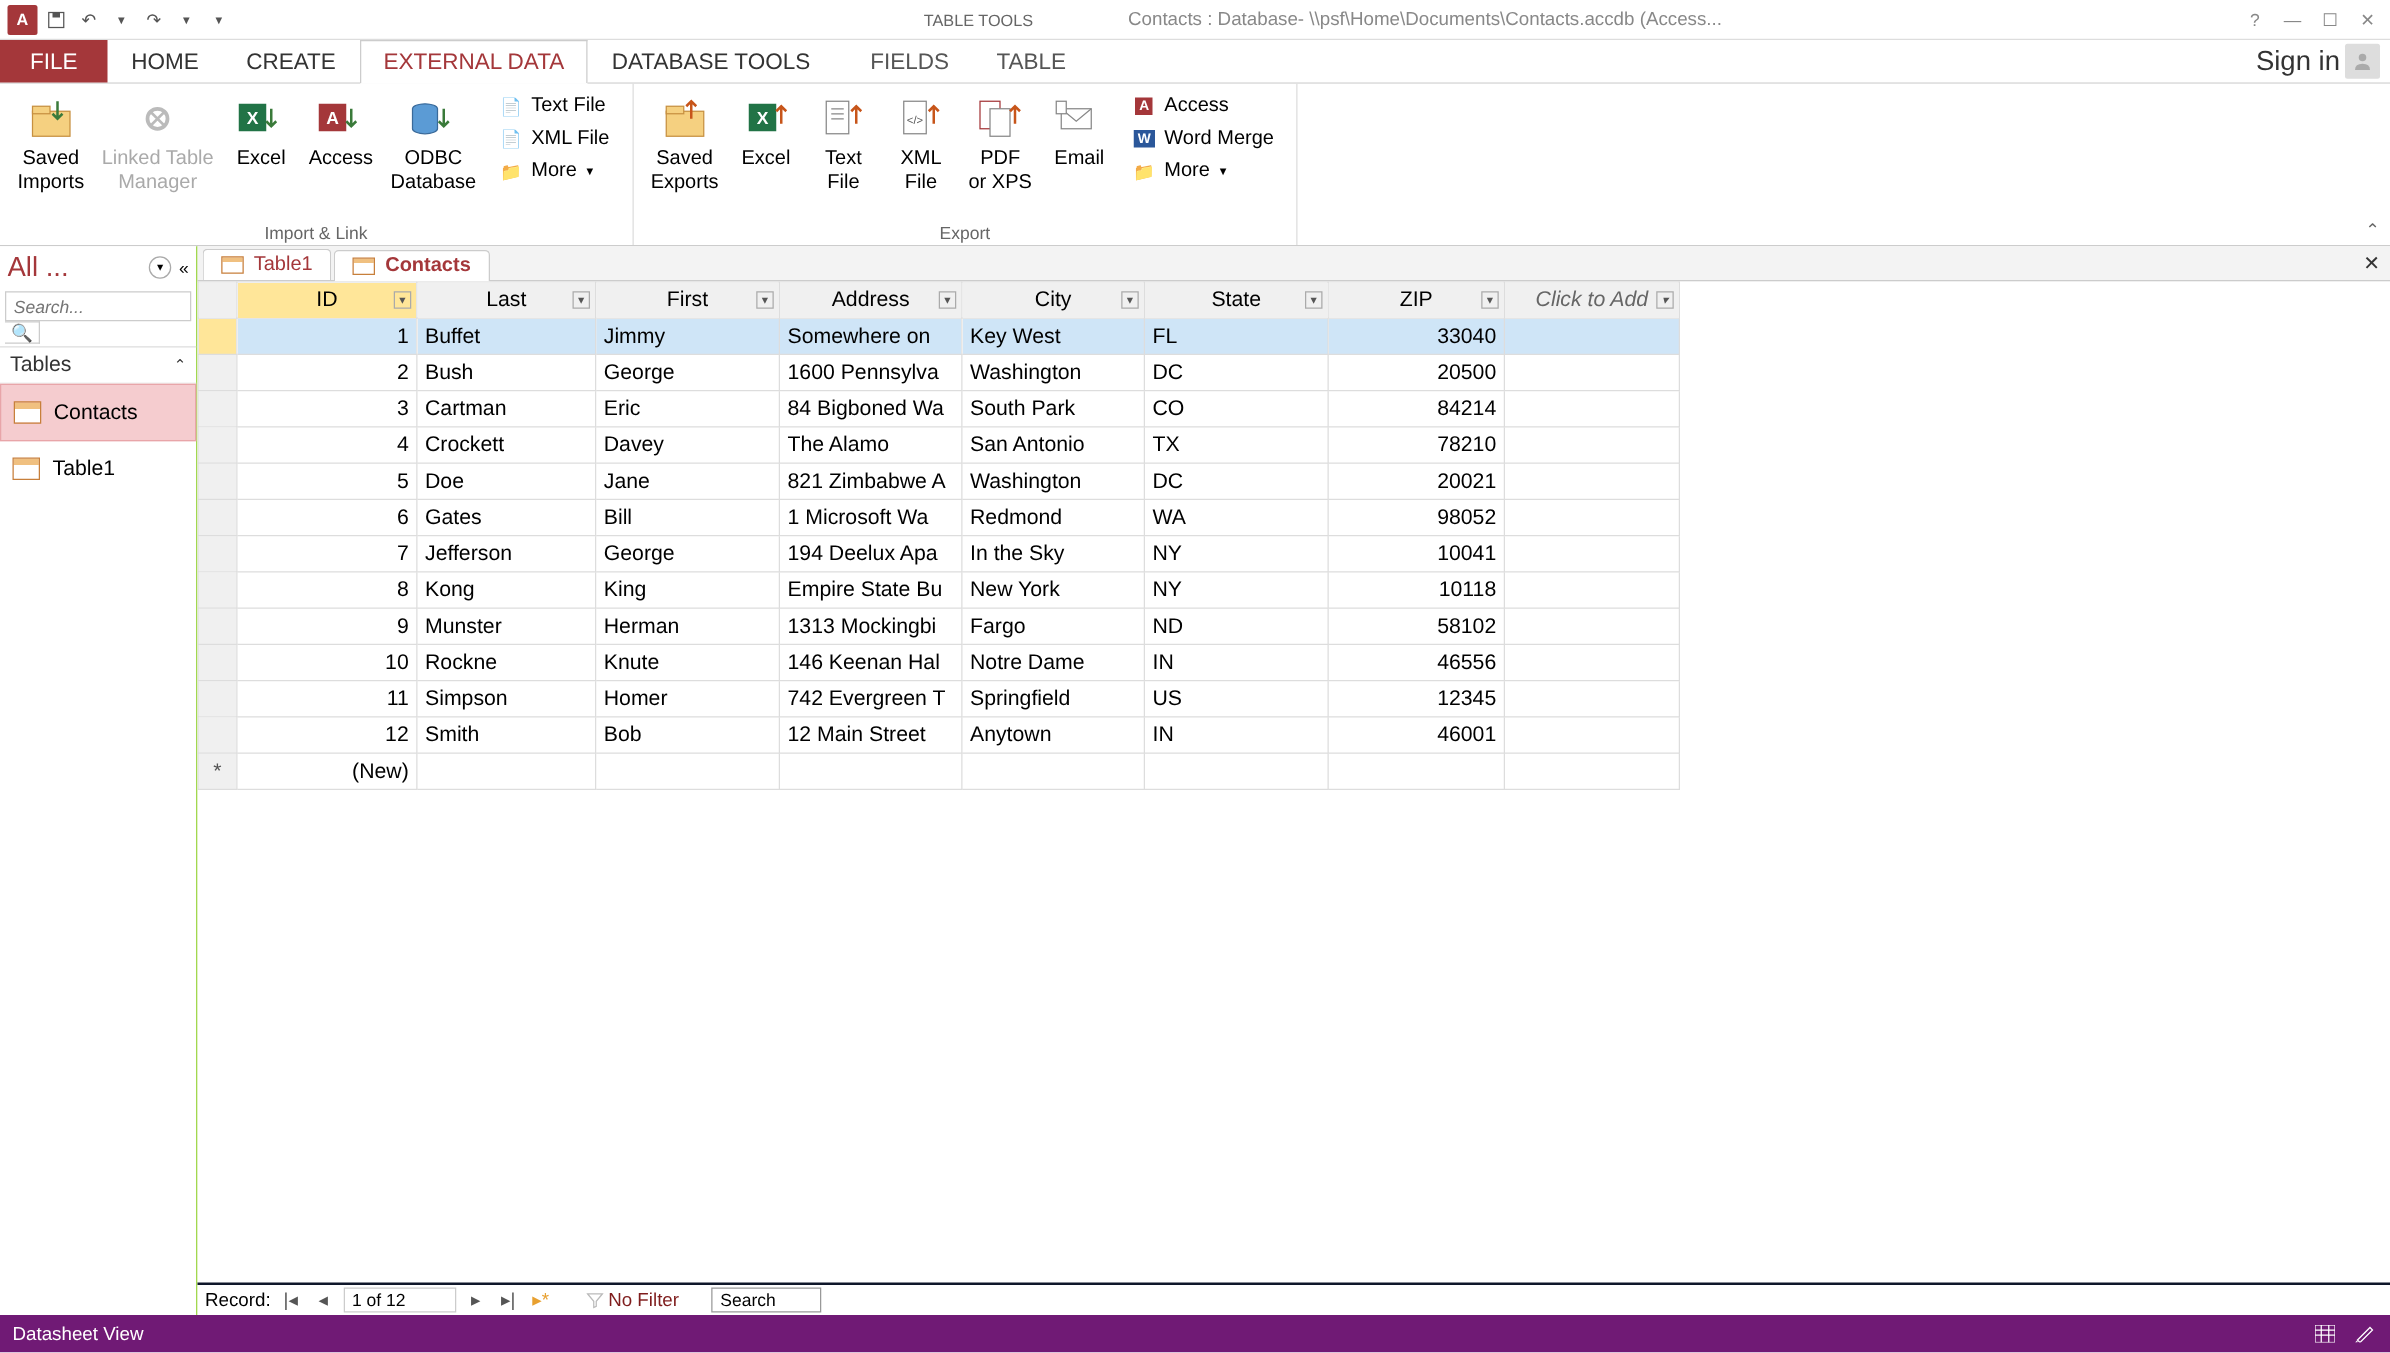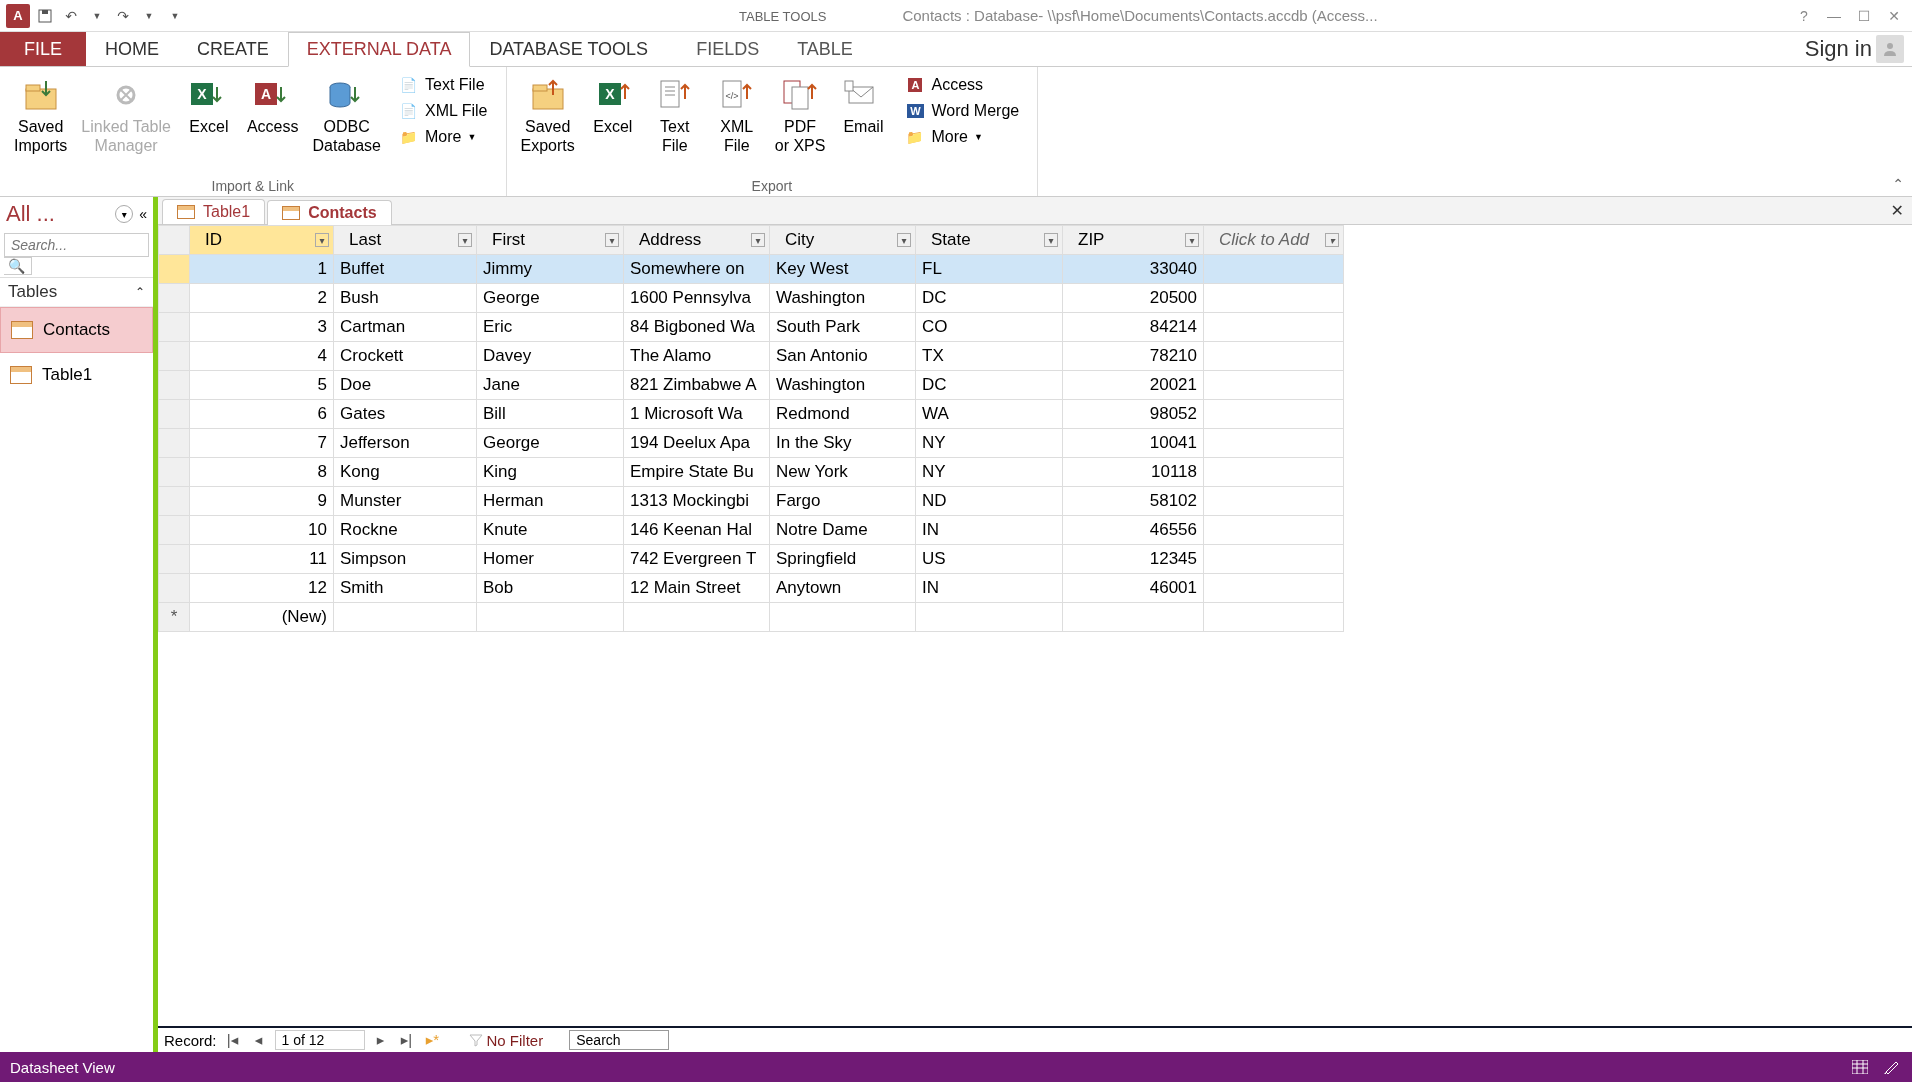--- a/index.html
+++ b/index.html
@@ -37,21 +37,21 @@
 .big-label { font-size: 16px; text-align: center; line-height: 1.2; }
 .small-btns { display: flex; flex-direction: column; gap: 2px; padding: 2px 4px; }
 .small-btn { display: flex; align-items: center; gap: 6px; padding: 2px 6px; cursor: pointer; font-size: 16px; }
 .small-icon { width: 20px; height: 20px; display: flex; align-items: center; justify-content: center; font-size: 14px; }
 .collapse-icon { position: absolute; right: 8px; bottom: 4px; cursor: pointer; color: #666; }
 
 
 .main { display: flex; position: absolute; top: 197px; bottom: 30px; left: 0; right: 0; }
 
 
-.nav-pane { width: 158px; border-right: 5px solid #84cc16; background: #fff; display: flex; flex-direction: column; }
+.nav-pane { width: 158px; border-right: 1px solid #84cc16; background: #fff; display: flex; flex-direction: column; }
 .nav-header { display: flex; align-items: center; padding: 4px 6px; }
 .nav-title { color: #a4373a; font-size: 22px; font-weight: normal; flex: 1; white-space: nowrap; overflow: hidden; text-overflow: ellipsis; }
 .nav-dropdown { width: 18px; height: 18px; border: 1px solid #aaa; border-radius: 50%; display: flex; align-items: center; justify-content: center; font-size: 10px; cursor: pointer; margin-right: 6px; }
 .nav-collapse { font-size: 14px; cursor: pointer; }
 .nav-search { display: flex; padding: 2px 4px; border-bottom: 1px solid #ddd; flex-direction: column; }
 .nav-search input { flex: 1; border: 1px solid #ccc; padding: 3px 6px; font-size: 14px; font-style: italic; color: #888; }
 .nav-search-btn { width: 28px; border: 1px solid #ccc; border-left: none; display: flex; align-items: center; justify-content: center; cursor: pointer; color: #a47340; }
 .nav-group { padding: 4px 8px; font-size: 17px; color: #333; display: flex; align-items: center; border-bottom: 1px solid #eee; }
 .nav-group-collapse { margin-left: auto; cursor: pointer; font-size: 12px; }
 .nav-item { padding: 12px 10px; display: flex; align-items: center; gap: 10px; cursor: pointer; font-size: 17px; }
@@ -63,36 +63,36 @@
 .doc-area { flex: 1; display: flex; flex-direction: column; }
 .doc-tabs { height: 28px; display: flex; align-items: flex-end; background: #f3f3f3; border-bottom: 1px solid #ccc; padding-left: 4px; position: relative; }
 .doc-tab { border: 1px solid #ccc; border-bottom: none; border-radius: 4px 4px 0 0; padding: 3px 14px; background: #fff; display: flex; align-items: center; gap: 8px; margin-right: 2px; cursor: pointer; font-size: 16px; color: #a4373a; }
 .doc-tab.active { font-weight: bold; background: #fff; position: relative; top: 1px; }
 .doc-close { position: absolute; right: 8px; top: 4px; cursor: pointer; font-size: 16px; color: #333; }
 
 
 .datasheet { flex: 1; overflow: auto; background: #fff; }
 .ds-table { border-collapse: collapse; }
 .ds-table th, .ds-table td { border: 1px solid #ddd; height: 29px; font-size: 17px; white-space: nowrap; overflow: hidden; }
-.ds-table th { background: #f0f0f0; font-weight: normal; position: relative; text-align: left; padding: 0 15px; }
+.ds-table th { background: #f0f0f0; font-weight: normal; position: relative; text-align: center; padding: 0 15px; }
 .ds-table th.id-col { background: #ffe699; }
 .col-dropdown { position: absolute; right: 4px; top: 50%; transform: translateY(-50%); font-size: 10px; color: #555; border: 1px solid #aaa; width: 14px; height: 14px; display: flex; align-items: center; justify-content: center; cursor: pointer; }
 .row-selector { width: 24px; background: #f0f0f0; text-align: center; }
 .ds-table td { padding: 0 6px; }
 .ds-table td.num { text-align: right; }
 .ds-table tr.selected td { background: #cfe5f7; }
 .ds-table tr.selected .row-selector { background: #ffe699; }
 .new-row .row-selector::before { content: "*"; color: #555; }
 .add-col { font-style: italic; color: #666; }
 
 
 .record-nav { height: 26px; border-top: 2px solid #0f172a; display: flex; align-items: center; gap: 6px; padding: 0 6px; font-size: 15px; background: #fff; }
 .rec-btn { width: 20px; height: 20px; display: flex; align-items: center; justify-content: center; cursor: pointer; color: #555; }
 .rec-input { width: 90px; border: 1px solid #ccc; padding: 1px 6px; font-size: 14px; }
-.rec-search { width: 100px; border: 1px solid #999; padding: 1px 6px; font-size: 14px; }
+.rec-search { width: 88px; border: 1px solid #999; padding: 1px 6px; font-size: 14px; }
 .no-filter { color: #7f1d1d; display: flex; align-items: center; gap: 4px; margin: 4px 20px; }
 
 
 .status-bar { position: absolute; bottom: 0; left: 0; right: 0; height: 30px; background: #701a75; color: #fff; display: flex; align-items: center; padding: 0 10px; font-size: 15px; }
 .status-right { margin-left: auto; display: flex; gap: 12px; }
 .status-icon { width: 20px; height: 20px; display: flex; align-items: center; justify-content: center; cursor: pointer; }
 
 svg { display: block; }
 </style>
 </head>

